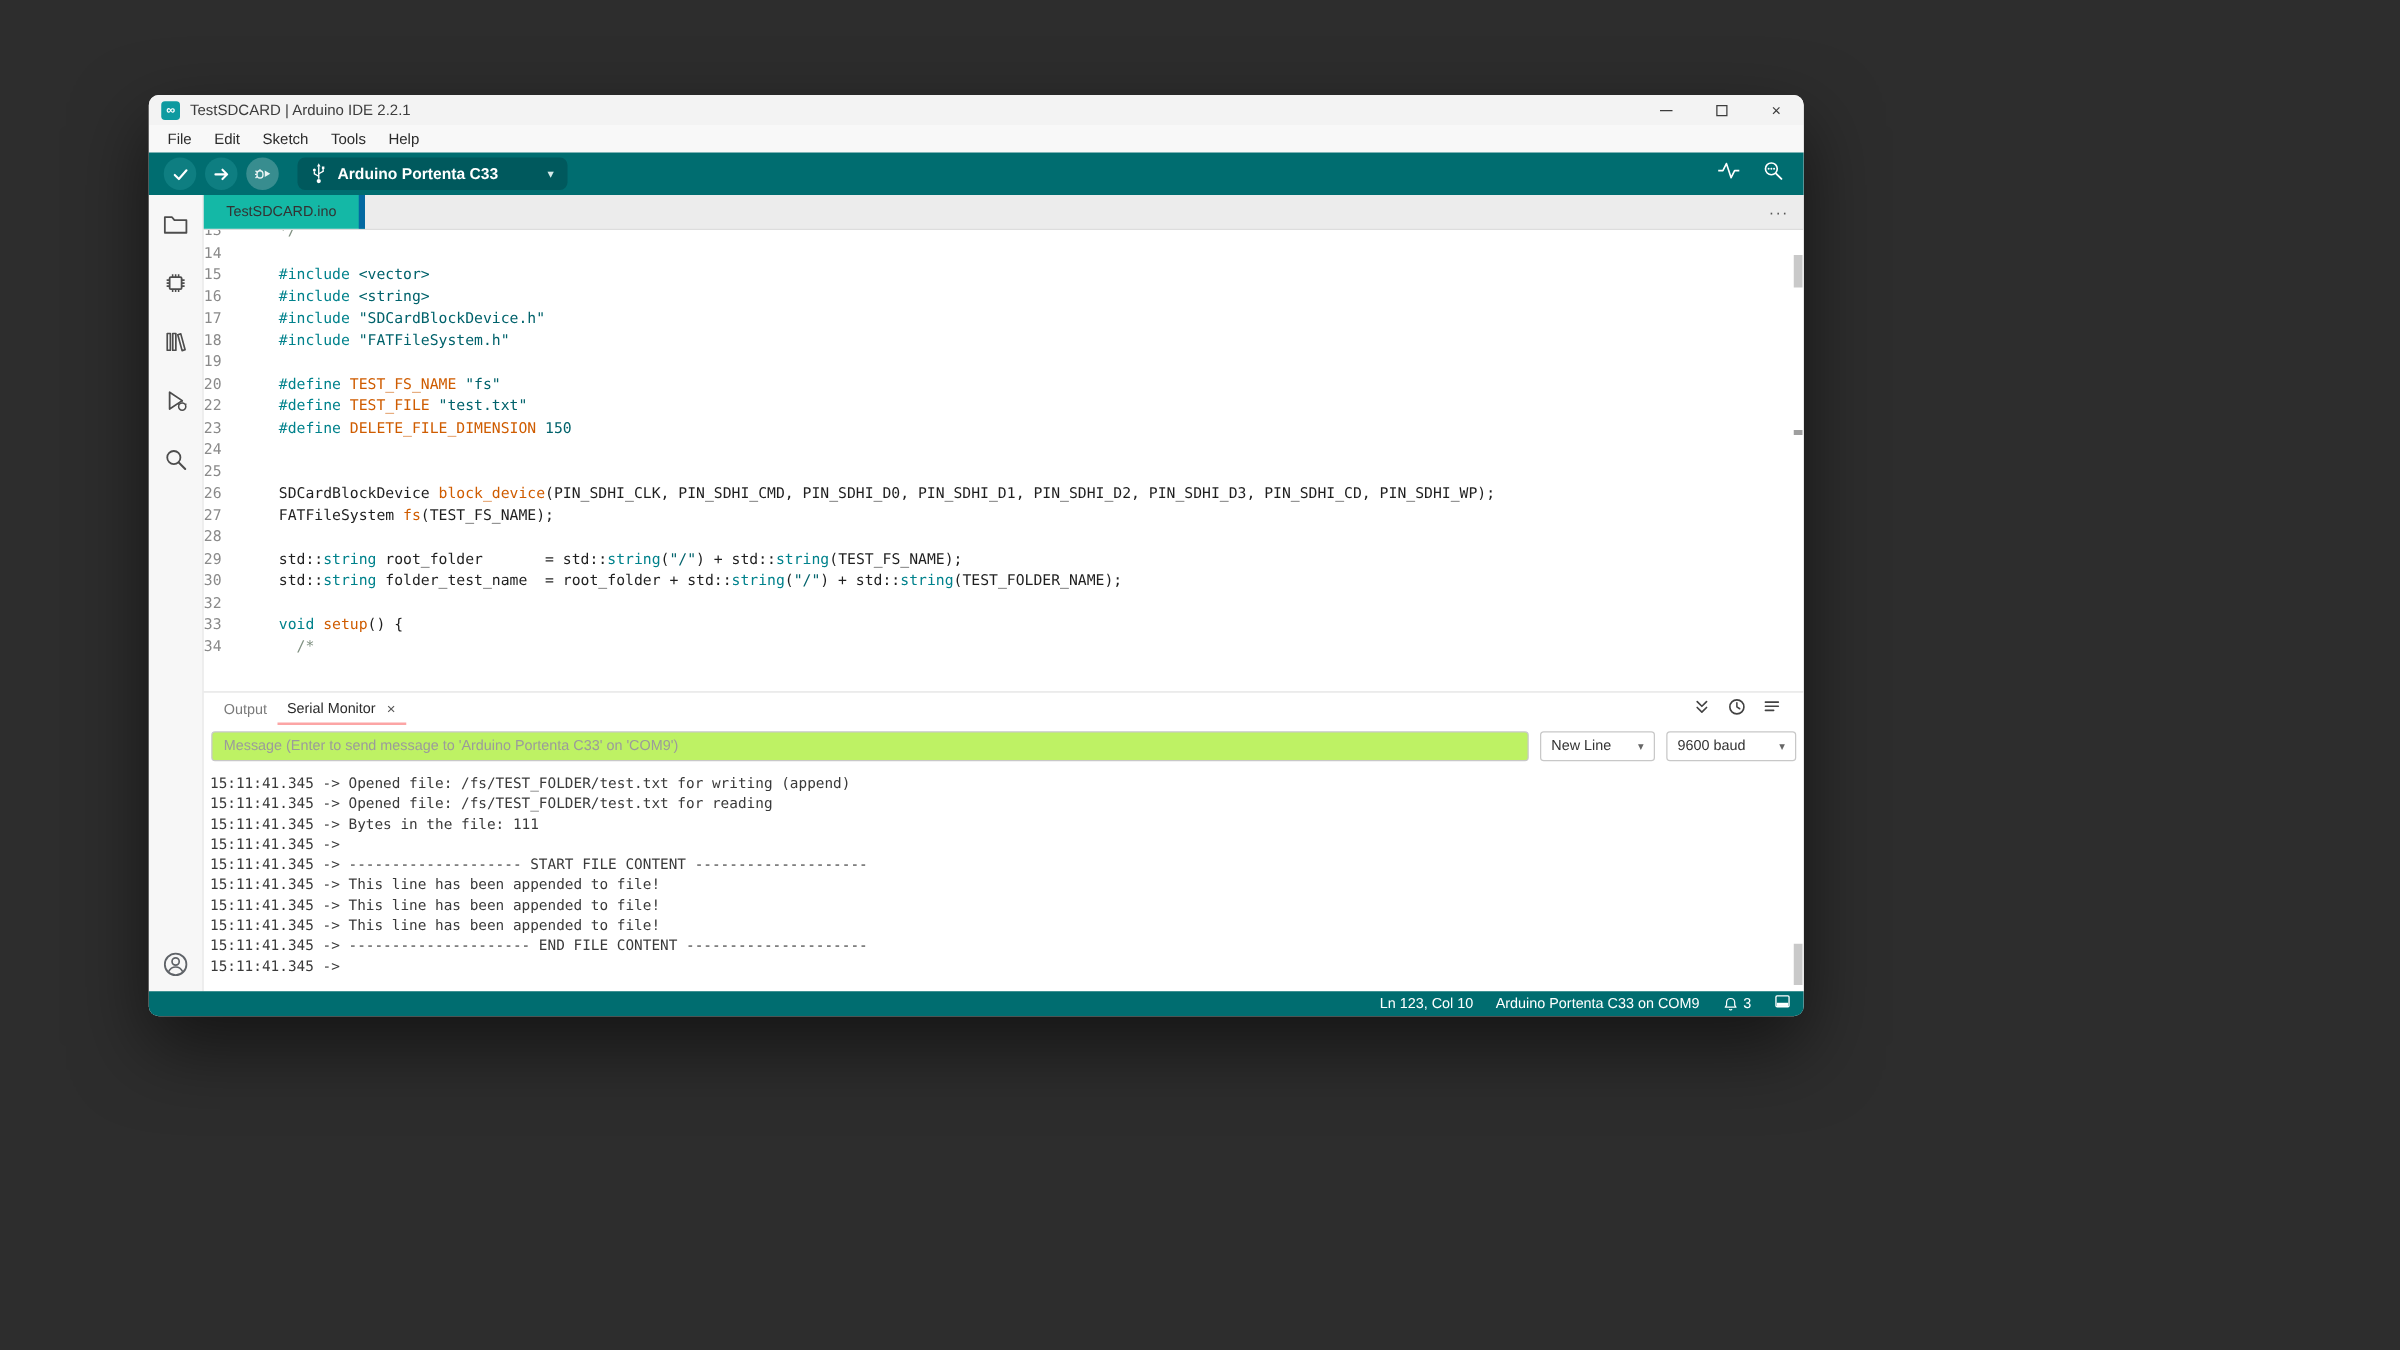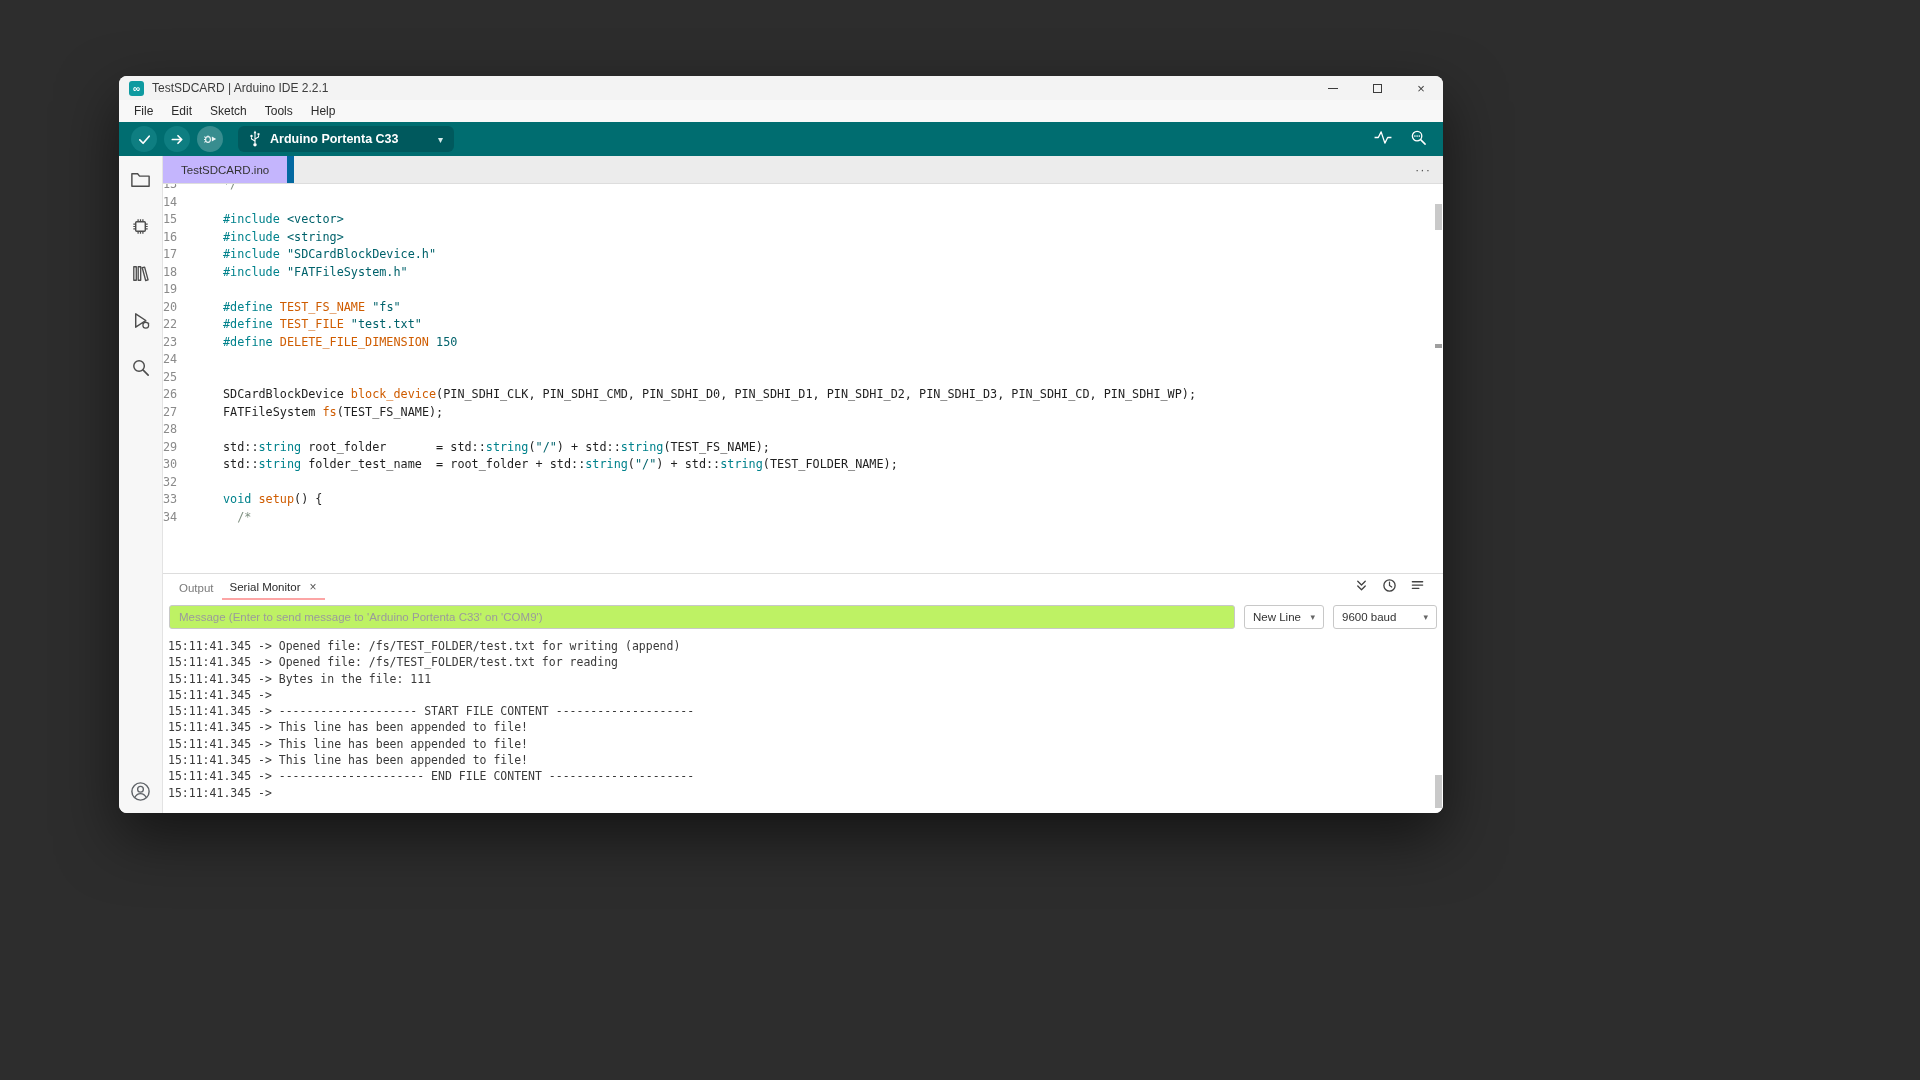--- a/index.html
+++ b/index.html
@@ -29,21 +29,21 @@
   .board-caret{color:#d6eaea;font-size:10px;margin-left:auto;padding-left:14px}
   .tb-right{margin-left:auto;display:flex;gap:17px;align-items:center;padding-right:4px}
   
   .body-row{flex:1;display:flex;min-height:0}
   .sidebar{width:44px;background:#f7f7f7;border-right:1px solid #e3e3e3;display:flex;flex-direction:column;align-items:center;flex:none}
   .sb-btn{width:44px;height:47px;display:flex;align-items:center;justify-content:center}
   .sb-btn.account{margin-top:auto;height:44px}
   .right-col{flex:1;display:flex;flex-direction:column;min-width:0}
   
   .tabbar{height:28px;background:#ececec;display:flex;border-bottom:1px solid #ddd;align-items:stretch;flex:none}
-  .tab{background:#c4b5fd;padding:0 18px;display:flex;align-items:center;font-size:11.5px;color:#333;border-right:7px solid #0369a1}
+  .tab{background:#14b8a6;padding:0 18px;display:flex;align-items:center;font-size:11.5px;color:#333;border-right:5px solid #0369a1}
   .tab-more{margin-left:auto;display:flex;align-items:center;padding-right:12px;color:#555;font-size:13px;letter-spacing:1px}
   
   .editor{flex:1;position:relative;background:#fff;overflow:hidden}
   .code-scroll{margin-top:-8px}
   .code-row{display:flex;line-height:17.5px;height:17.5px;font-family:"DejaVu Sans Mono",monospace;font-size:11.8px;white-space:pre}
   .ln{width:38px;text-align:left;color:#8a8a8a;flex:none}
   .code{margin-left:22px;color:#1f1f1f}
   .tk-kw{color:#00828c}.tk-type{color:#00828c}
   .tk-str{color:#00626b}.tk-num{color:#00626b}
   .tk-mac{color:#cf5c00}.tk-fn{color:#cf5c00}
@@ -57,21 +57,21 @@
   .out-tab.active{color:#2b2b2b;border-bottom:2px solid #fca5a5}
   .out-close{color:#555;font-size:12px;line-height:1}
   .out-icons{margin-left:auto;display:flex;gap:13px;align-items:center;padding-right:10px}
   .msg-row{height:32px;display:flex;align-items:center;gap:9px;padding:0 6px;flex:none}
   .msg-input{flex:1;height:24px;border:1px solid #c8c8c8;border-radius:3px;font-size:11.5px;padding:0 9px;color:#333;
              outline:none;font-family:"Liberation Sans",sans-serif;background:#bef264}
   .msg-input::placeholder{color:#9b9b9b}
   .select{height:24px;border:1px solid #c8c8c8;border-radius:3px;background:#fff;display:flex;align-items:center;
           font-size:11.5px;color:#333;padding:0 8px}
   .select .caret{margin-left:auto;color:#666;font-size:9px}
-  .select.lineend{width:80px;flex:none}
+  .select.lineend{width:92px;flex:none}
   .select.baud{width:104px;flex:none}
   .serial{flex:1;position:relative;overflow:hidden;padding:5px 0 0 5px}
   .serial-line{font-family:"DejaVu Sans Mono",monospace;font-size:11.5px;line-height:16.3px;color:#3a3a3a;white-space:pre}
   .serial-thumb{position:absolute;right:1px;bottom:5px;width:7px;height:33px;background:#c9c9c9}
   
   .statusbar{height:20px;background:#006d70;display:flex;align-items:center;justify-content:flex-end;gap:18px;
              padding:0 10px;flex:none}
   .sb-text{color:#fff;font-size:11.5px;white-space:nowrap}
   .sb-group{display:flex;align-items:center;gap:4px}
 </style>
@@ -286,14 +286,31 @@
               <div class="serial-line">15:11:41.345 -&gt; This line has been appended to file!</div>
               <div class="serial-line">15:11:41.345 -&gt; --------------------- END FILE CONTENT ---------------------</div>
               <div class="serial-line">15:11:41.345 -&gt; </div>
             </div>
           <div class="serial-thumb"></div>
         </div>
       </div>
     </div>
   </div>
 
+  <div class="statusbar">
+    <span class="sb-text">Ln 123, Col 10</span>
+    <span class="sb-text">Arduino Portenta C33 on COM9</span>
+    <span class="sb-group">
+      <svg width="13" height="13" viewBox="0 0 16 16">
+        <path d="M8 2.2 c2.5 0 4 1.8 4 4 v2.6 l1.3 2 H2.7 L4 8.8 V6.2 c0-2.2 1.5-4 4-4 Z" stroke="#fff" stroke-width="1.2" fill="none" stroke-linejoin="round"></path>
+        <path d="M6.7 12.6 a1.4 1.4 0 0 0 2.6 0" stroke="#fff" stroke-width="1.2" fill="none"></path>
+      </svg>
+      <span class="sb-text">3</span>
+    </span>
+    <span>
+      <svg width="14" height="14" viewBox="0 0 16 16">
+        <rect x="2" y="3" width="12" height="10" rx="1" stroke="#fff" stroke-width="1.2" fill="none"></rect>
+        <rect x="2.8" y="9.4" width="10.4" height="2.9" fill="#fff"></rect>
+      </svg>
+    </span>
+  </div>
 
 </div>
 
 </body></html>

